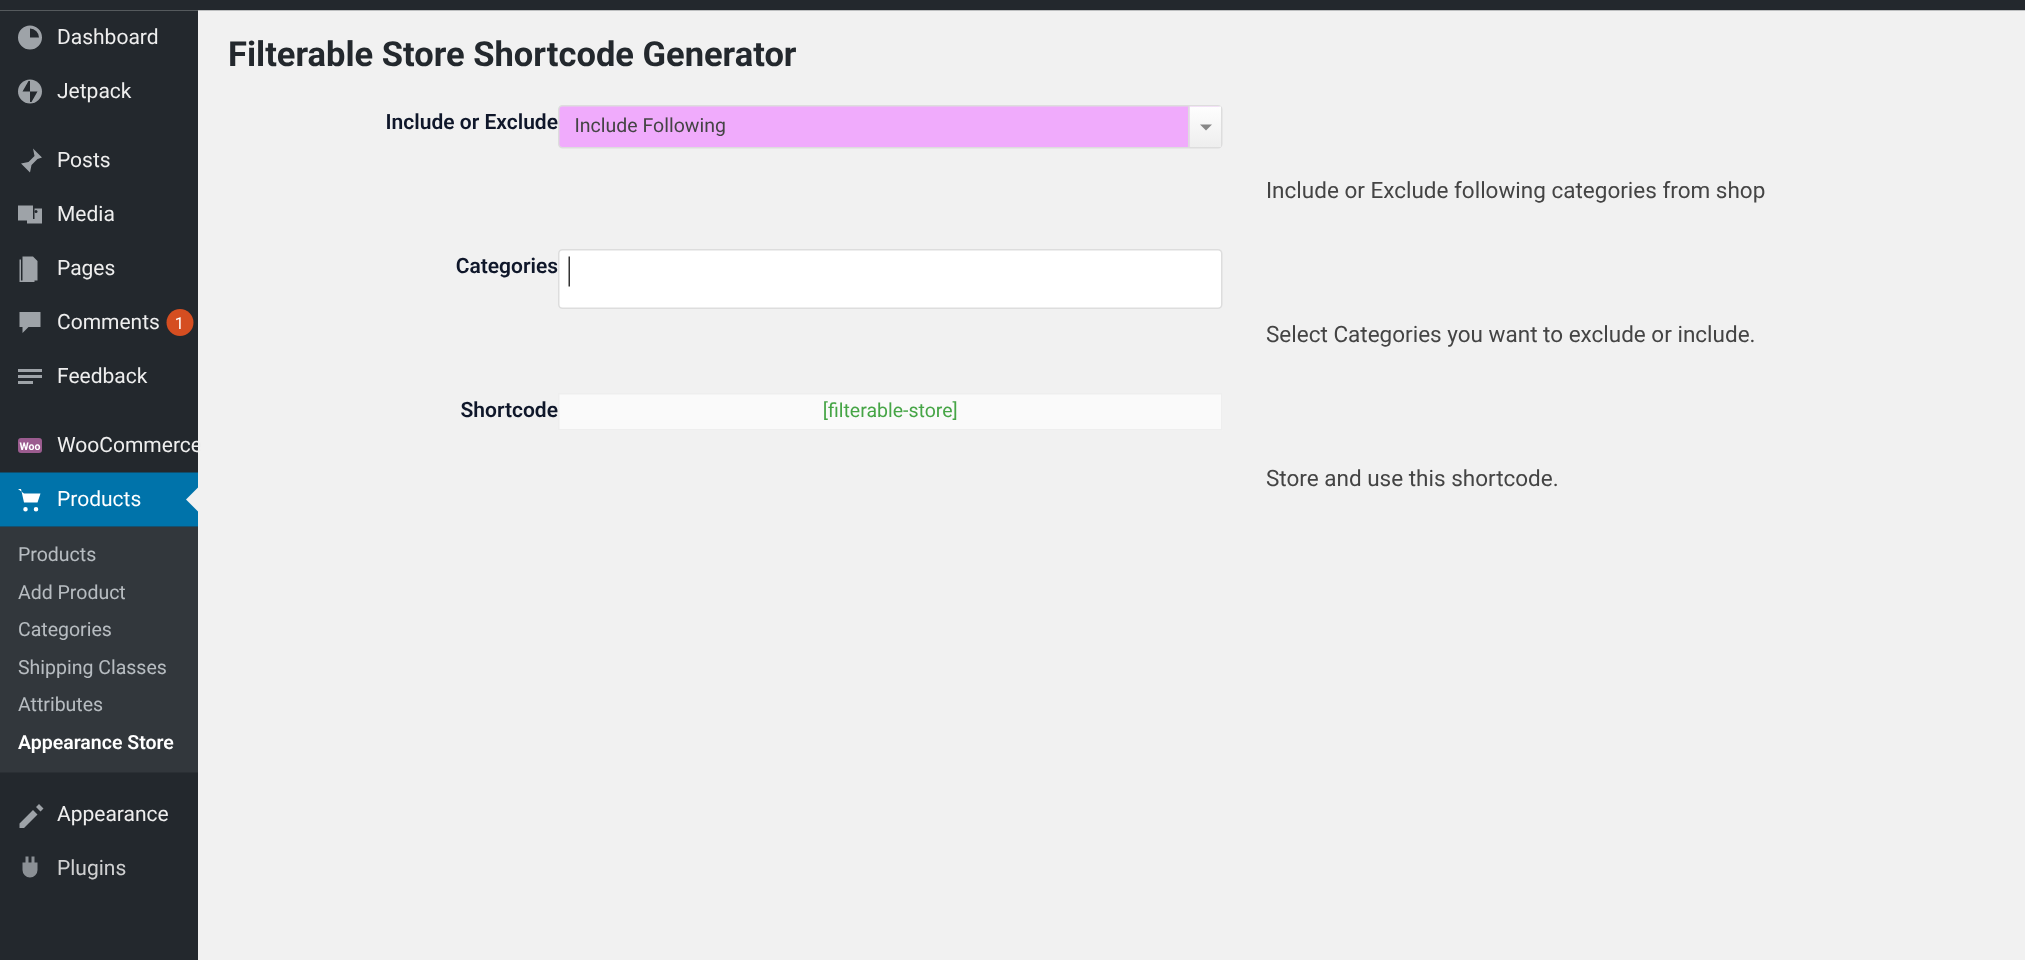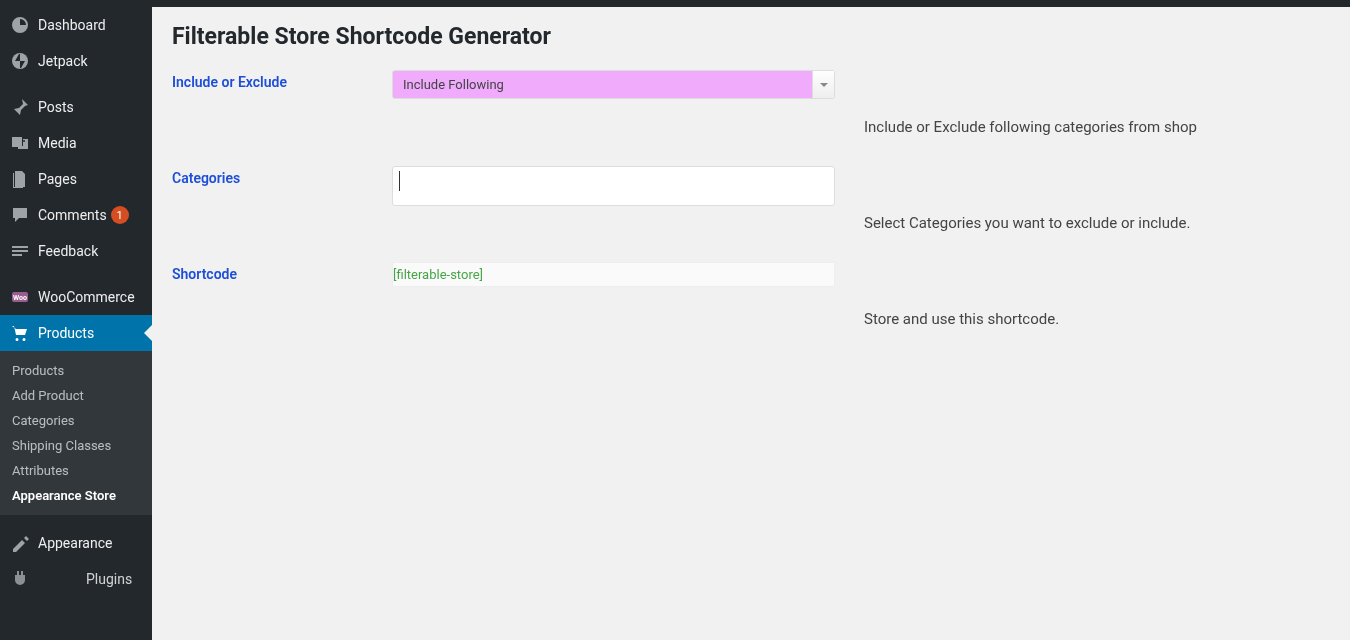--- a/index.html
+++ b/index.html
@@ -15,21 +15,21 @@
   .topbar {
     height: 7px;
     background: #23282d;
     width: 100%;
   }
   .container {
     display: flex;
     height: 633px;
   }
   .sidebar {
-    width: 152px;
+    width: 132px;
     background: #23282d;
     color: #eee;
     flex-shrink: 0;
     font-size: 14px;
     position: relative;
   }
   .menu-item {
     display: flex;
     align-items: center;
     padding: 8px 8px 8px 10px;
@@ -144,36 +144,37 @@
     width: 1px;
     height: 20px;
     background: #333;
     vertical-align: middle;
     margin-left: 2px;
   }
   .shortcode-box {
     width: 443px;
     background: #fafafa;
     border: 1px solid #eee;
-    text-align: left;
+    text-align: center;
     padding: 4px 0;
     color: #46a546;
     font-size: 13px;
   }
   .form-row {
     display: flex;
     align-items: flex-start;
     margin-bottom: 30px;
   }
   .form-row .label-col {
     width: 220px;
     font-weight: 600;
-    color: #1d4ed8;
+    color: #0f172a;
     font-size: 14px;
     padding-top: 4px;
+    text-align: right;
   }
   .form-row .field-col {
     width: 450px;
   }
   .form-row .help-col {
     flex: 1;
     padding-left: 22px;
     color: #444;
     font-size: 15px;
     padding-top: 4px;
@@ -294,21 +295,21 @@
 
     <div class="menu-item">
       <span class="icon">
         <svg width="20" height="20" viewBox="0 0 20 20" fill="currentColor">
             <path d="M3 16l9-9 3 3-9 9H3zM14 5l2-2 3 3-2 2z"></path>
           </svg>
       </span>
       <span>Appearance</span>
     </div>
 
-    <div class="menu-item" style="padding-bottom:0; opacity:0.85;gap:48px;">
+    <div class="menu-item" style="padding-bottom:0; opacity:0.85;">
       <span class="icon">
         <svg width="20" height="20" viewBox="0 0 20 20" fill="currentColor">
             <path d="M7 2v4H5v5a5 5 0 005 5v2h0v-2a5 5 0 005-5V6h-2V2h-2v4H9V2z"></path>
           </svg>
       </span>
       <span>Plugins</span>
     </div>
 
   </div>
 

